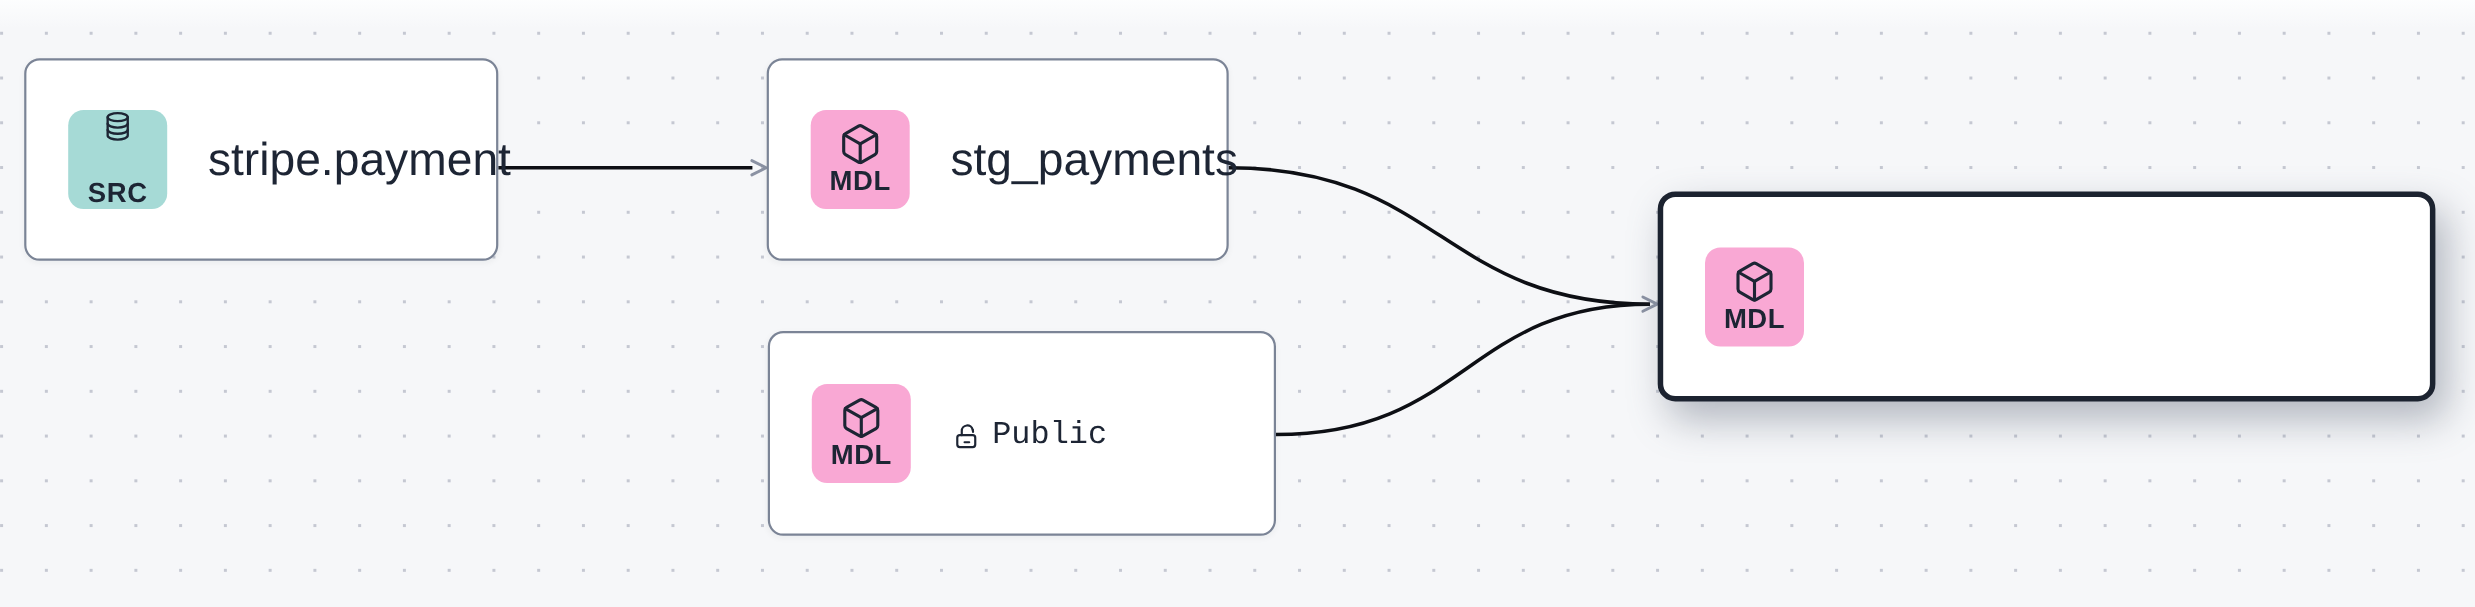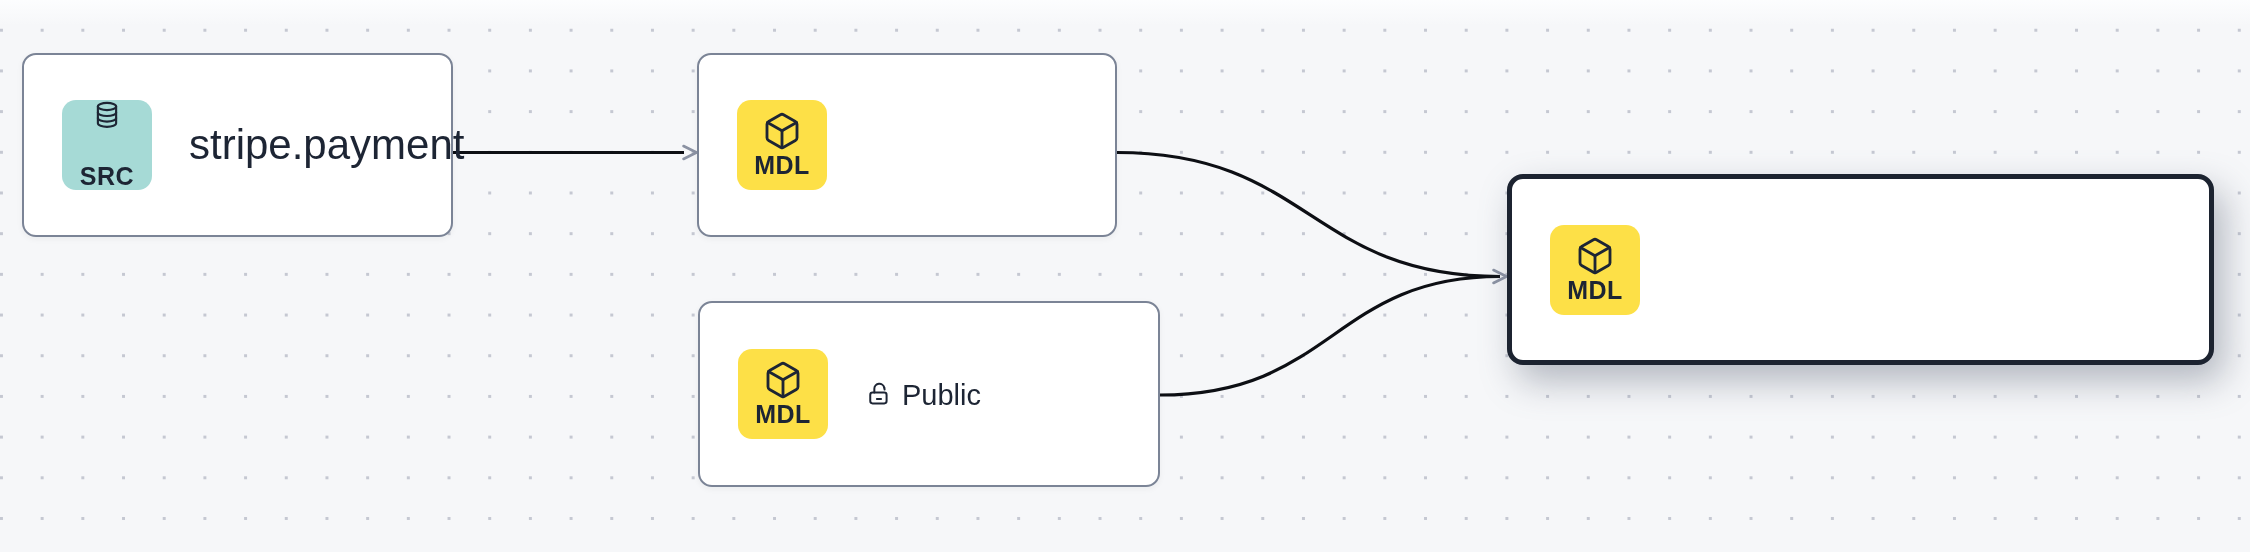--- a/index.html
+++ b/index.html
@@ -34,29 +34,29 @@
   #node-stripe-payment{left:22px;top:53px;width:431px;height:184px;}
   #node-stg-payments{left:697px;top:53px;width:420px;height:184px;}
   #node-fct-orders{left:698px;top:301px;width:462px;height:186px;}
   #node-agg{left:1507px;top:174px;width:707px;height:191px;}
 
   .badge{
     width:90px;height:90px;border-radius:14px;flex:0 0 auto;
     display:flex;flex-direction:column;align-items:center;justify-content:center;
   }
   .badge.src{background:#a6dad6;gap:32px;}
-  .badge.mdl{background:#fde047;}
+  .badge.mdl{background:#f9a8d4;}
   .badge svg{width:40px;height:40px;display:block;}
   .badge .type-label{
     font-size:25px;font-weight:600;letter-spacing:.5px;
     color:#1d2534;line-height:1.08;margin-top:1px;
   }
   .node-text{display:flex;flex-direction:column;justify-content:center;}
   .node-title{font-size:42px;font-weight:500;color:#1d2534;line-height:1.18;white-space:nowrap;}
-  .node-meta{display:flex;align-items:flex-start;gap:9px;margin-top:3px;}
+  .node-meta{display:flex;align-items:flex-end;gap:9px;margin-top:3px;font-family:Liberation Mono, monospace;}
   .node-meta svg{width:28px;height:28px;display:block;}
   .access-label{font-size:29px;font-weight:400;color:#1d2534;line-height:1.1;}
 </style>
 </head>
 <body>
 
 <div class="canvas">
 
   <svg class="edge-layer" width="2250" height="552" viewBox="0 0 2250 552">
 
@@ -87,20 +87,23 @@
 
   <div class="node" id="node-stg-payments">
     <div class="badge mdl">
       <svg viewBox="0 0 24 24" fill="none" stroke="#1d2534" stroke-width="1.7" stroke-linecap="round" stroke-linejoin="round">
         <path d="M21 16.1V7.9a1.9 1.9 0 0 0-.97-1.66l-7.1-4.04a1.9 1.9 0 0 0-1.86 0L3.97 6.24A1.9 1.9 0 0 0 3 7.9v8.2a1.9 1.9 0 0 0 .97 1.66l7.1 4.04a1.9 1.9 0 0 0 1.86 0l7.1-4.04A1.9 1.9 0 0 0 21 16.1z"></path>
         <path d="M3.3 6.9 12 11.85l8.7-4.95"></path>
         <path d="M12 22.1V11.85"></path>
       </svg>
       <span class="type-label">MDL</span>
     </div>
+    <div class="node-text">
+      <div class="node-title">stg_payments</div>
+    </div>
   </div>
 
   <div class="node" id="node-fct-orders">
     <div class="badge mdl">
       <svg viewBox="0 0 24 24" fill="none" stroke="#1d2534" stroke-width="1.7" stroke-linecap="round" stroke-linejoin="round">
         <path d="M21 16.1V7.9a1.9 1.9 0 0 0-.97-1.66l-7.1-4.04a1.9 1.9 0 0 0-1.86 0L3.97 6.24A1.9 1.9 0 0 0 3 7.9v8.2a1.9 1.9 0 0 0 .97 1.66l7.1 4.04a1.9 1.9 0 0 0 1.86 0l7.1-4.04A1.9 1.9 0 0 0 21 16.1z"></path>
         <path d="M3.3 6.9 12 11.85l8.7-4.95"></path>
         <path d="M12 22.1V11.85"></path>
       </svg>
       <span class="type-label">MDL</span>

